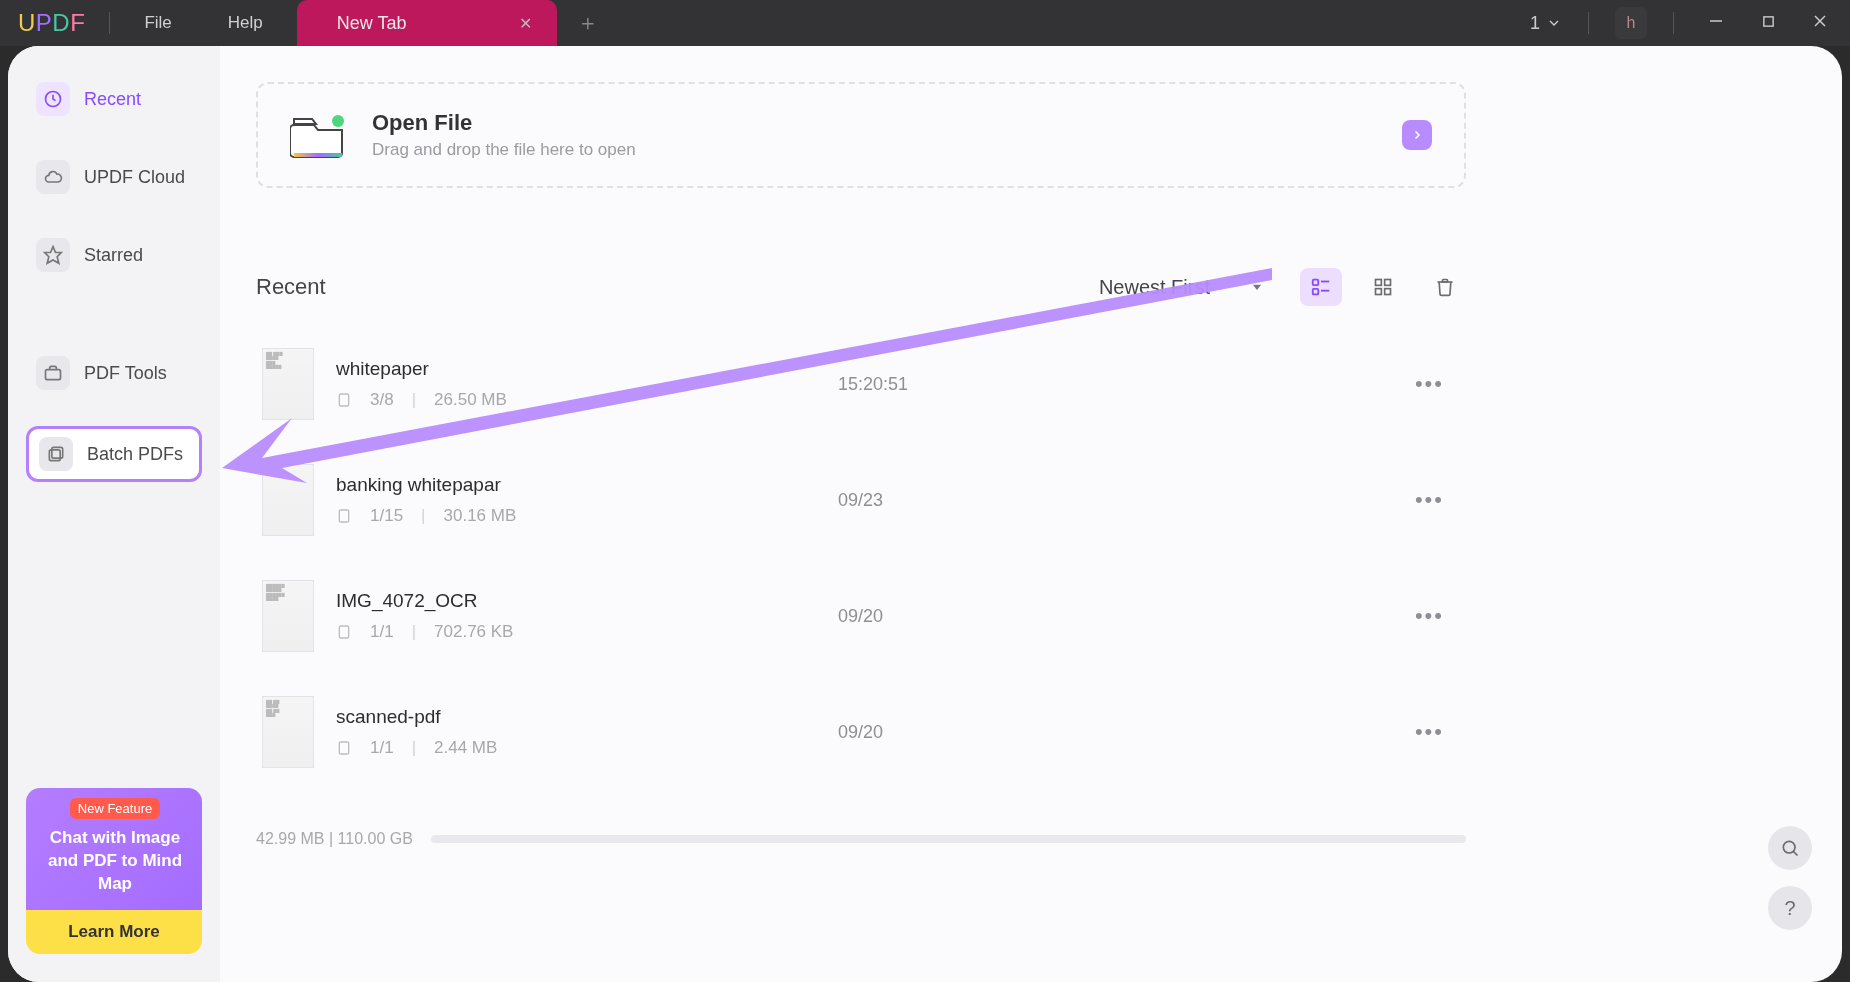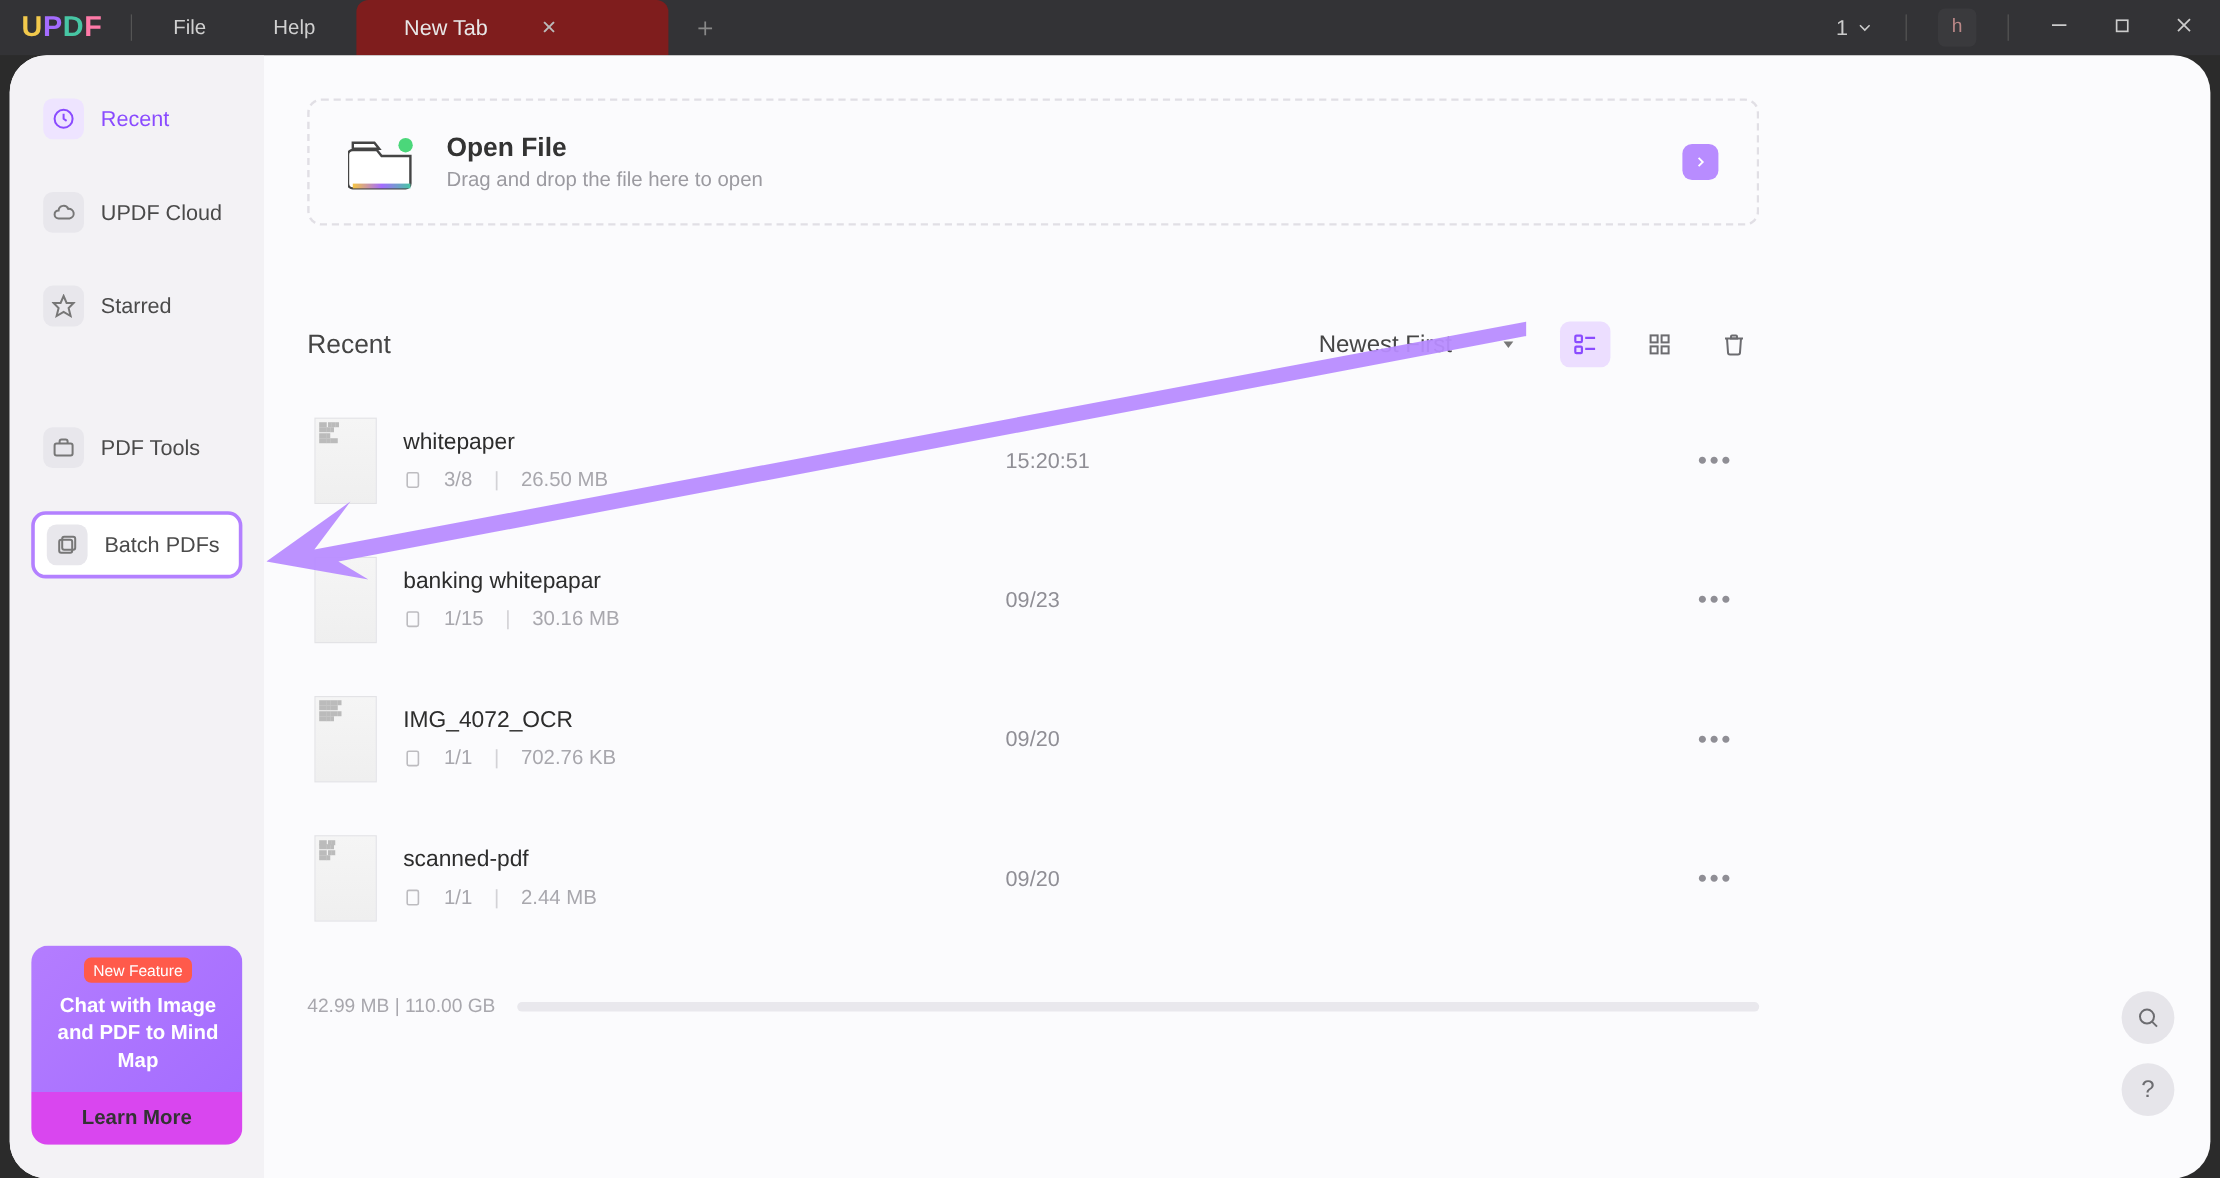--- a/index.html
+++ b/index.html
@@ -15,50 +15,50 @@
   .titlebar {
     height: 46px;
     background: #333336;
     display: flex;
     align-items: center;
     color: #d0d0d0;
     font-size: 17px;
   }
   .logo {
     padding: 0 18px;
-    font-weight: 700;
+    font-weight: 400;
     font-size: 24px;
     letter-spacing: 0.5px;
   }
   .logo .u  { color: #F2C94C; }
   .logo .p1 { color: #A46CFF; }
   .logo .d  { color: #47C6A4; }
   .logo .f  { color: #FF7AA8; }
   .vsep {
     width: 1px; height: 22px; background: #555;
     margin: 0 6px;
   }
   .menu-item {
     padding: 0 28px;
     cursor: pointer;
   }
   .tab {
     margin-left: 6px;
-    background: #7f1d1d;
+    background: #be185d;
     border-top-left-radius: 10px;
     border-top-right-radius: 10px;
     height: 46px;
     display: flex;
     align-items: center;
     padding: 0 20px 0 40px;
     gap: 40px;
     color: #e8e8e8;
     font-size: 18px;
     min-width: 260px;
-    justify-content: flex-start;
+    justify-content: space-between;
   }
   .tab .close {
     width: 22px; height: 22px; border-radius: 50%;
     display:flex;align-items:center;justify-content:center;
     color:#bbb; font-size:16px; cursor:pointer;
   }
   .newtab {
     margin-left: 14px;
     color:#888; font-size:22px; cursor:pointer;
     padding: 0 6px;
@@ -130,21 +130,21 @@
     background: linear-gradient(135deg,#B47DFF,#A46CFF);
     color:#fff;
     padding: 10px 10px 14px 12px;
   }
   .promo-top .badge {
     background:#FF5A4B;color:#fff;font-size:13px;
     padding:3px 8px;border-radius:6px;display:inline-block;margin-bottom:8px;
   }
   .promo-top .txt { font-size:17px; font-weight:600; line-height:1.35;}
   .promo-btn {
-    background:#d946ef; color:#333; font-weight:700;
+    background:#fde047; color:#333; font-weight:700;
     padding: 12px 0;
     font-size:17px;
   }
 
   .main {
     flex:1;
     padding: 36px 16px 4px 36px;
     position:relative;
   }
   .openfile-card {

